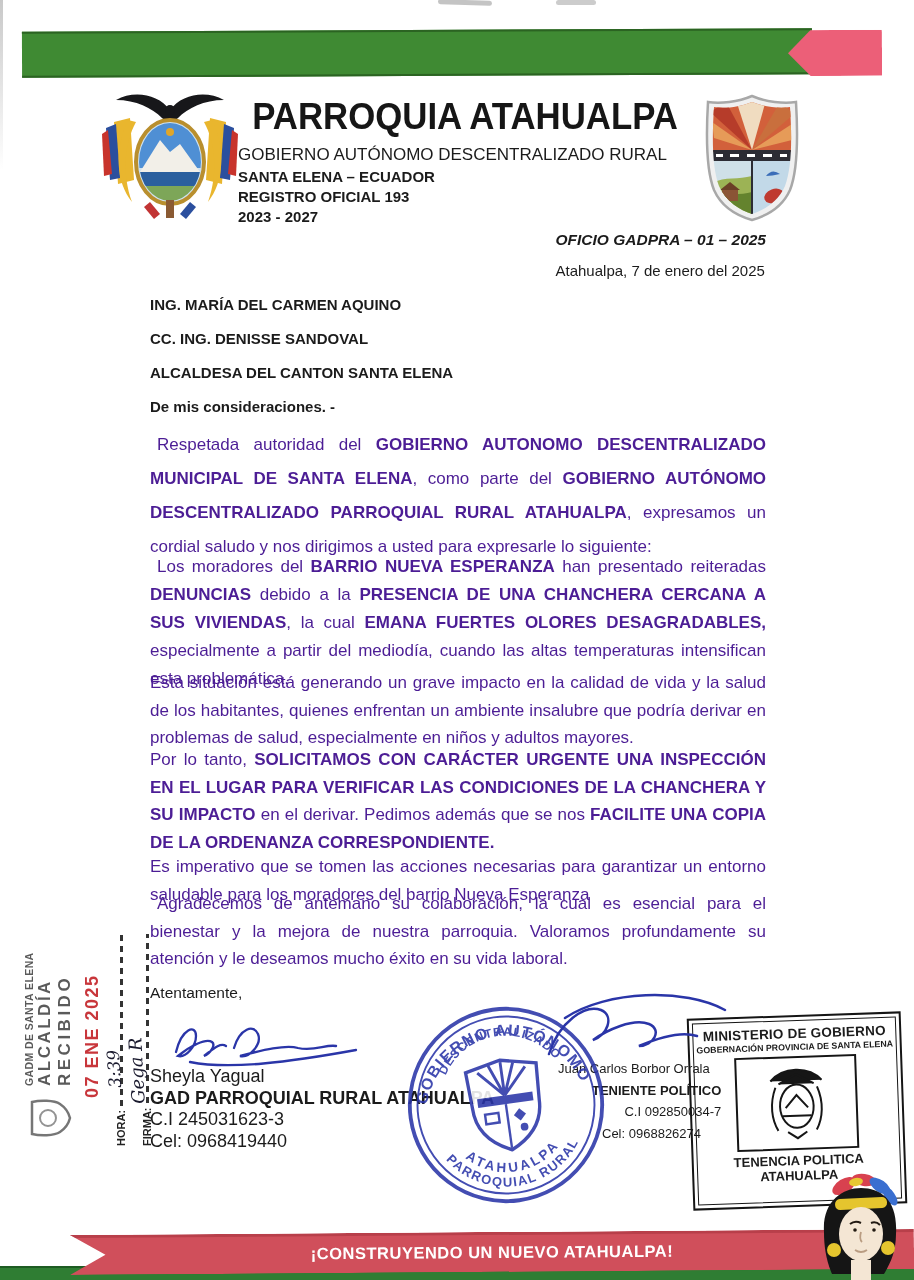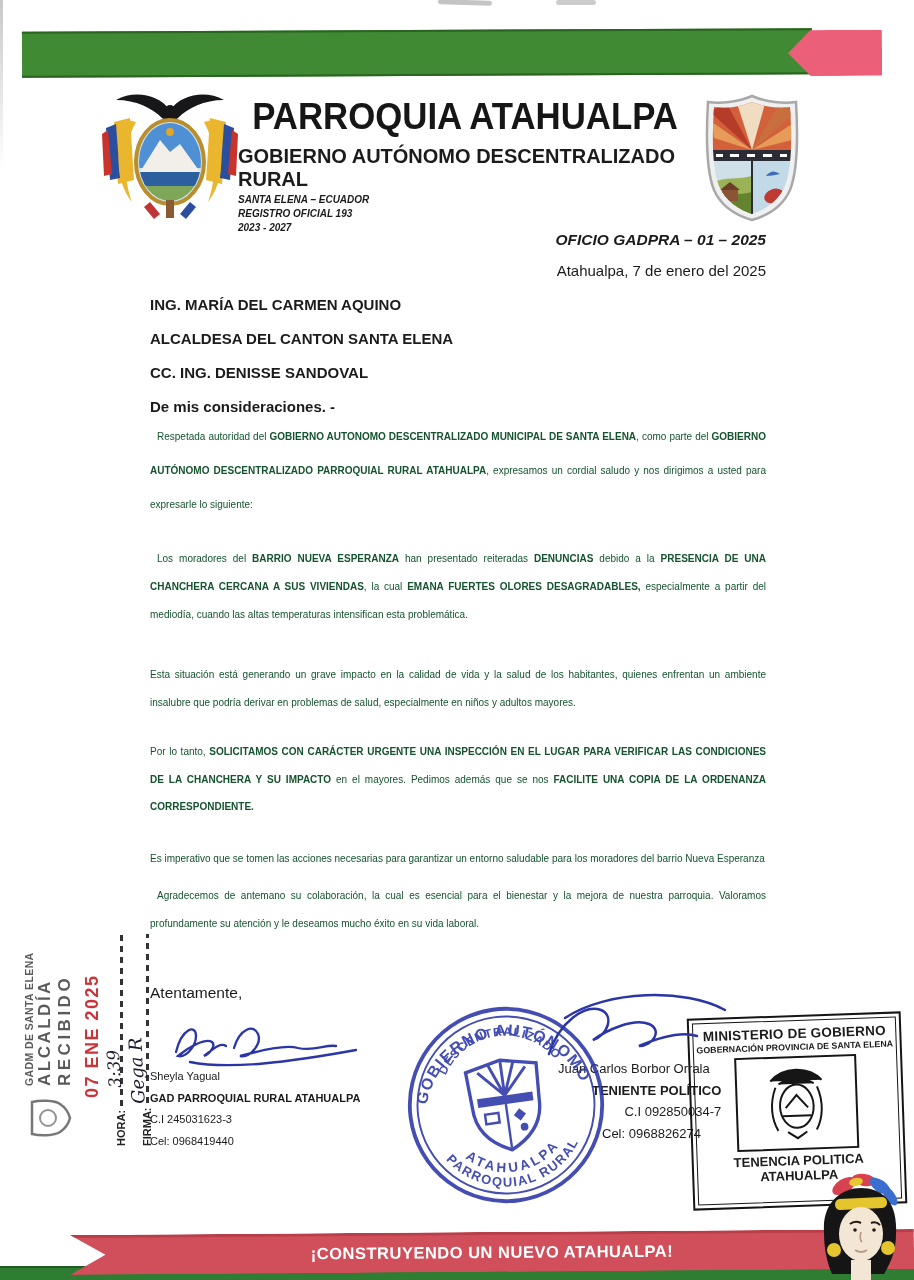--- a/index.html
+++ b/index.html
@@ -19,41 +19,41 @@
   
   .top-banner{left:22px;top:30px;width:790px;height:42px;background:#3f8a33;
     border-top:2px solid #2b6322;border-bottom:2px solid #2b6322;transform:rotate(-.25deg);}
   .top-banner-tip{left:788px;top:30px;width:94px;height:46px;background:#ec5f78;
     clip-path:polygon(0 50%,24% 0,100% 0,100% 100%,24% 100%);transform:rotate(-.25deg);}
 
   
   .hdr-title-block{left:238px;top:96px;width:474px;text-align:left;}
   .hdr-title{font-size:37px;font-weight:800;letter-spacing:0;color:#161616;
     transform:scaleX(.94);transform-origin:center;white-space:nowrap;}
-  .hdr-sub1{font-size:20px;font-weight:700;margin-top:7px;}
-  .hdr-sub{font-size:10px;font-weight:800;margin-top:3px;font-style:italic;}
-
-  
-  .ref-block{right:148px;top:231px;text-align:right;}
+  .hdr-sub1{font-size:17px;font-weight:400;margin-top:7px;}
+  .hdr-sub{font-size:15px;font-weight:800;margin-top:3px;}
+
+  
+  .ref-block{right:148px;top:231px;text-align:left;}
   .ref-oficio{font-size:15.5px;font-weight:800;font-style:italic;}
   .ref-date{font-size:15px;margin-top:13px;}
 
   
   .recipient{left:150px;top:296px;width:620px;}
   .recipient div{font-size:15px;font-weight:800;margin-bottom:17px;}
   .salutation{font-size:15.3px;font-weight:400;}
-  .para{position:absolute;left:150px;width:616px;font-size:10px;
-    text-align:justify;color:#14532d;}
+  .para{position:absolute;left:150px;width:616px;font-size:17px;
+    text-align:justify;color:#4c1d95;margin-top:8px;}
   .indent{text-indent:7px;}
   .lh-wide{line-height:34px;}
   .lh-norm{line-height:27.5px;}
   .closing{left:150px;top:984px;font-size:15.5px;}
 
   
-  .sig-left{left:150px;top:1066px;font-size:11px;line-height:21.5px;z-index:2;}
+  .sig-left{left:150px;top:1066px;font-size:18px;line-height:21.5px;z-index:2;}
   .sig-right{left:558px;top:1058px;font-size:13px;line-height:21.5px;z-index:2;}
   .sig-name{font-weight:400;}
   .sig-role{font-weight:800;}
   .sig-org{font-weight:800;}
   .sig-ink{z-index:4;pointer-events:none;}
 
   
   .stamp-round{left:405px;top:1004px;width:202px;height:202px;
     transform:rotate(-8deg);opacity:.88;z-index:3;}
 
@@ -176,29 +176,29 @@
   </g>
 </svg>
 
 <div class="abs ref-block">
   <div class="ref-oficio">OFICIO GADPRA – 01 – 2025</div>
   <div class="ref-date">Atahualpa, 7 de enero del 2025</div>
 </div>
 
 <div class="abs recipient">
   <div>ING. MARÍA DEL CARMEN AQUINO</div>
+  <div>CC. ING. DENISSE SANDOVAL</div>
   <div>ALCALDESA DEL CANTON SANTA ELENA</div>
-  <div>CC. ING. DENISSE SANDOVAL</div>
   <div class="salutation">De mis consideraciones. -</div>
 </div>
 
 <div class="para lh-wide indent" style="top:420px;"><span>Respetada autoridad del </span><span class="b">GOBIERNO AUTONOMO DESCENTRALIZADO MUNICIPAL DE SANTA ELENA</span><span>, como parte del </span><span class="b">GOBIERNO AUTÓNOMO DESCENTRALIZADO PARROQUIAL RURAL ATAHUALPA</span><span>, expresamos un cordial saludo y nos dirigimos a usted para expresarle lo siguiente:</span></div>
 <div class="para lh-norm indent" style="top:545px;line-height:28px;"><span>Los moradores del </span><span class="b">BARRIO NUEVA ESPERANZA</span><span> han presentado reiteradas </span><span class="b">DENUNCIAS</span><span> debido a la </span><span class="b">PRESENCIA DE UNA CHANCHERA CERCANA A SUS VIVIENDAS</span><span>, la cual </span><span class="b">EMANA FUERTES OLORES DESAGRADABLES,</span><span> especialmente a partir del mediodía, cuando las altas temperaturas intensifican esta problemática.</span></div>
 <div class="para lh-norm" style="top:661px;"><span>Esta situación está generando un grave impacto en la calidad de vida y la salud de los habitantes, quienes enfrentan un ambiente insalubre que podría derivar en problemas de salud, especialmente en niños y adultos mayores.</span></div>
-<div class="para lh-norm" style="top:738px;"><span>Por lo tanto, </span><span class="b">SOLICITAMOS CON CARÁCTER URGENTE UNA INSPECCIÓN EN EL LUGAR PARA VERIFICAR LAS CONDICIONES DE LA CHANCHERA Y SU IMPACTO</span><span> en el mayores. Pedimos además que se nos </span><span class="b">FACILITE UNA COPIA DE LA ORDENANZA CORRESPONDIENTE.</span></div>
+<div class="para lh-norm" style="top:738px;"><span>Por lo tanto, </span><span class="b">SOLICITAMOS CON CARÁCTER URGENTE UNA INSPECCIÓN EN EL LUGAR PARA VERIFICAR LAS CONDICIONES DE LA CHANCHERA Y SU IMPACTO</span><span> en el derivar. Pedimos además que se nos </span><span class="b">FACILITE UNA COPIA DE LA ORDENANZA CORRESPONDIENTE.</span></div>
 <div class="para lh-norm" style="top:845px;"><span>Es imperativo que se tomen las acciones necesarias para garantizar un entorno saludable para los moradores del barrio Nueva Esperanza</span></div>
 <div class="para lh-norm indent" style="top:882px;"><span>Agradecemos de antemano su colaboración, la cual es esencial para el bienestar y la mejora de nuestra parroquia. Valoramos profundamente su atención y le deseamos mucho éxito en su vida laboral.</span></div>
 
 <div class="abs closing">Atentamente,</div>
 
 <svg class="abs sig-ink" style="left:160px;top:1016px;" width="215" height="60" viewBox="0 0 215 60">
   <g stroke="#2a35a8" stroke-width="2.3" fill="none" stroke-linecap="round">
     <path d="M16,36 C22,12 36,8 36,20 C36,30 26,42 18,40 C30,30 46,22 52,26 C56,29 50,38 44,40 C52,34 60,26 66,30"></path>
     <path d="M74,32 C80,12 94,8 98,18 C102,28 90,42 80,40 C96,36 124,28 138,32 C154,36 166,28 176,30"></path>
     <path d="M30,46 C70,54 130,46 196,34"></path>

